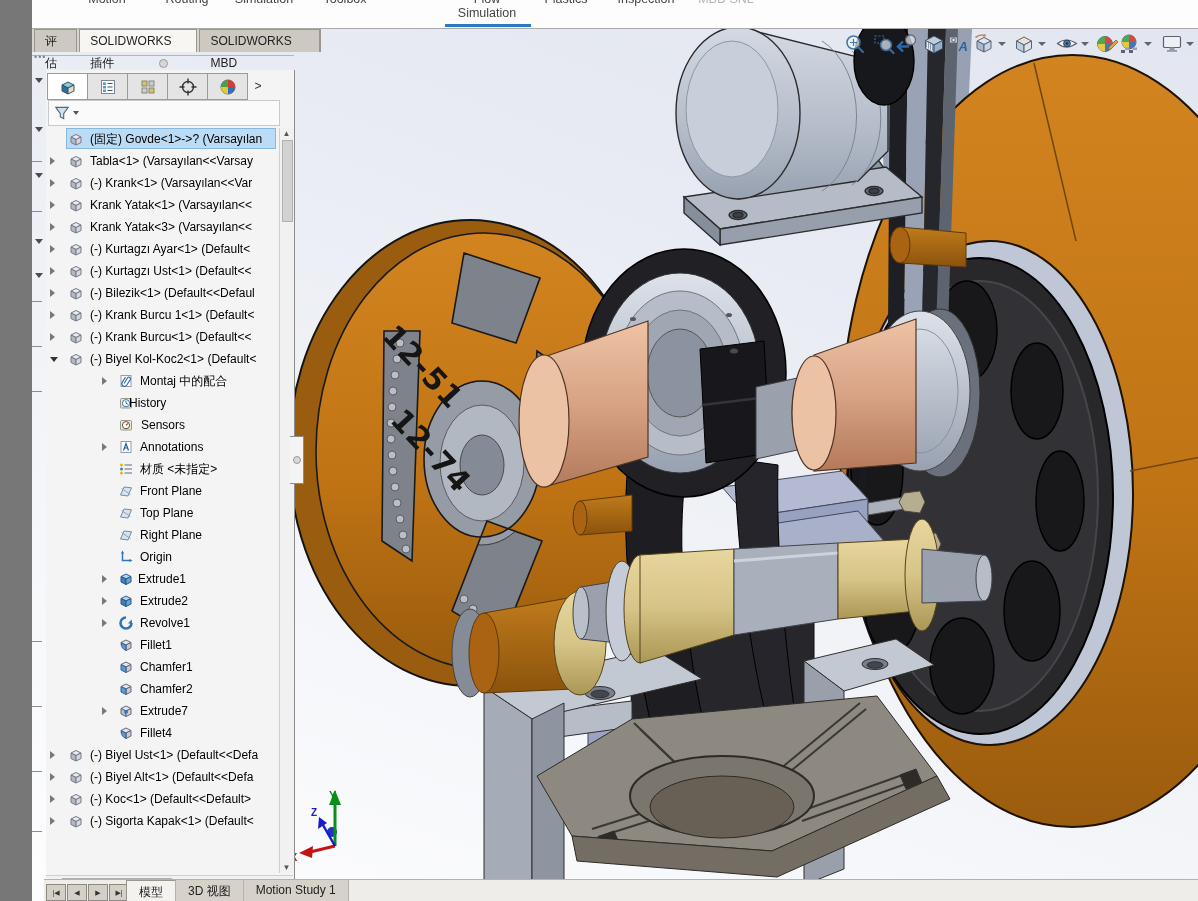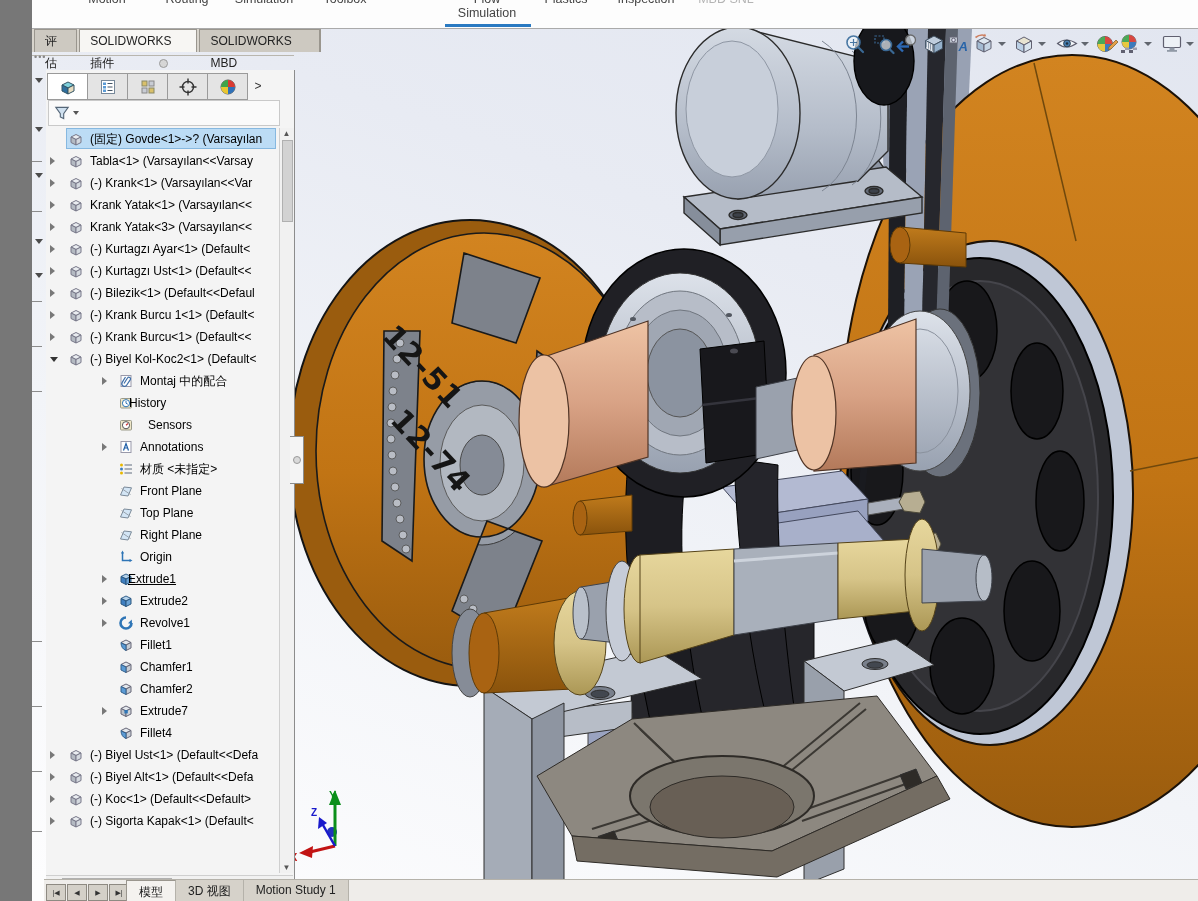--- a/index.html
+++ b/index.html
@@ -606,21 +606,21 @@
               <path d="M8 6v2.2l1.8 1" fill="none" stroke="#2e75b6"></path>
             </svg></span>
           <span class="tlabel" style="left: 83px;">History</span>
         </div>
         <div class="trow">
           <span class="tico" style="left: 72px;"><svg width="16" height="16" viewBox="0 0 16 16">
               <rect x="2.5" y="3.5" width="11" height="9.5" rx="1" fill="#efe7c8" stroke="#998"></rect>
               <circle cx="8" cy="8.2" r="3.6" fill="#fff" stroke="#555"></circle>
               <path d="M8 8.2 10 6.5" stroke="#c33" stroke-width="1.2"></path>
             </svg></span>
-          <span class="tlabel" style="left: 102px; text-align: right;">Sensors</span>
+          <span class="tlabel" style="left: 95px; text-align: right;">Sensors</span>
         </div>
         <div class="trow">
           <span class="arr-r" style="left: 56px;"></span>
           <span class="tico" style="left: 72px;"><svg width="16" height="16" viewBox="0 0 16 16">
               <rect x="3" y="2.5" width="10" height="11" fill="#fff" stroke="#99a"></rect>
               <path d="M5.5 11.5 8 4.5l2.5 7M6.4 9h3.2" stroke="#1f5fa8" stroke-width="1.2" fill="none"></path>
             </svg></span>
           <span class="tlabel" style="left: 94px;">Annotations</span>
         </div>
         <div class="trow">
@@ -663,21 +663,21 @@
             </svg></span>
           <span class="tlabel" style="left: 94px;">Origin</span>
         </div>
         <div class="trow">
           <span class="arr-r" style="left: 56px;"></span>
           <span class="tico" style="left: 72px;"><svg width="16" height="16" viewBox="0 0 16 16">
               <polygon points="3,5.5 8,3 13,5.5 8,8" fill="#b5d2ea" stroke="#33608c"></polygon>
               <polygon points="3,5.5 8,8 8,13.5 3,11" fill="#3f7fc1" stroke="#2a567f"></polygon>
               <polygon points="13,5.5 8,8 8,13.5 13,11" fill="#6ba3d6" stroke="#2a567f"></polygon>
             </svg></span>
-          <span class="tlabel" style="left: 82px; text-decoration: underline;">Extrude1</span>
+          <span class="tlabel" style="left: 92px;">Extrude1</span>
         </div>
         <div class="trow">
           <span class="arr-r" style="left: 56px;"></span>
           <span class="tico" style="left: 72px;"><svg width="16" height="16" viewBox="0 0 16 16">
               <polygon points="3,5.5 8,3 13,5.5 8,8" fill="#b5d2ea" stroke="#33608c"></polygon>
               <polygon points="3,5.5 8,8 8,13.5 3,11" fill="#3f7fc1" stroke="#2a567f"></polygon>
               <polygon points="13,5.5 8,8 8,13.5 13,11" fill="#6ba3d6" stroke="#2a567f"></polygon>
             </svg></span>
           <span class="tlabel" style="left: 94px;">Extrude2</span>
         </div>

